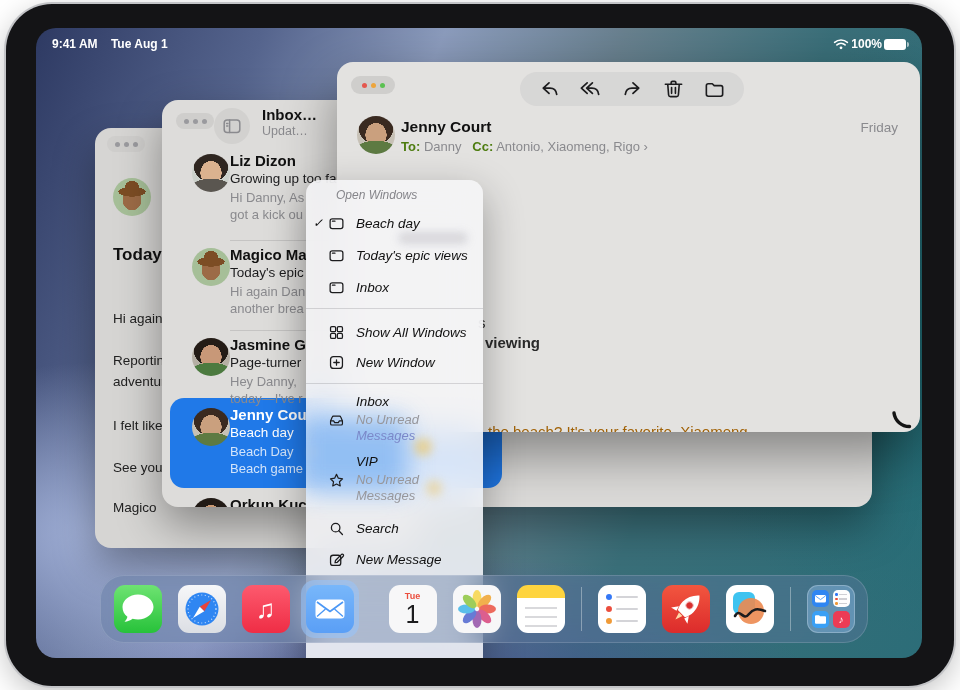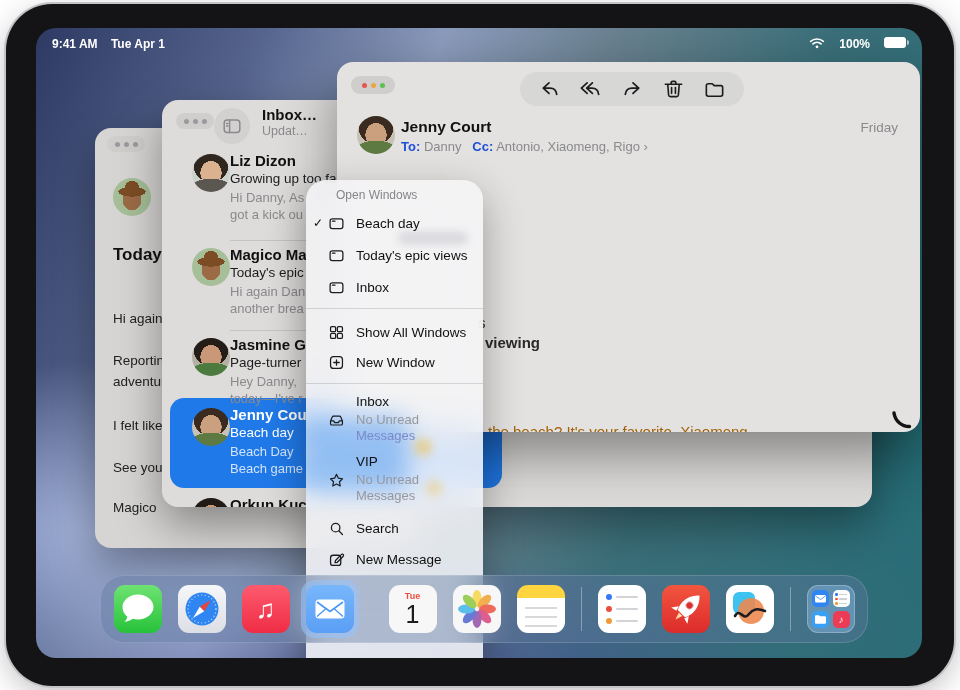--- a/index.html
+++ b/index.html
@@ -16,21 +16,21 @@
       radial-gradient(ellipse 75% 50% at 45% 114%, rgba(76,76,158,.9), rgba(76,76,158,0) 62%),
       radial-gradient(ellipse 55% 75% at 106% 48%, rgba(30,108,116,.97), rgba(30,108,116,0) 66%),
       linear-gradient(112deg,#2e3a63 0%,#55648d 20%,#8c9cbd 36%,#68808e 52%,#3a6f79 70%,#2c6d78 100%);
   }
 
   
   .statusbar { position:absolute; top:7px; left:0; right:0; height:18px; padding:0 16px;
     display:flex; justify-content:space-between; align-items:center; color:#fff;
     font-size:12px; font-weight:bold; z-index:40; }
   .sb-left span { margin-right:10px; }
-  .sb-right { display:flex; align-items:flex-start; gap:14px; }
+  .sb-right { display:flex; align-items:center; gap:2px; }
   .battery { width:22px; height:11px; background:#fff; border-radius:3px; position:relative; }
   .battery::after { content:""; position:absolute; right:-3px; top:3px; width:2px; height:5px;
     background:rgba(255,255,255,.6); border-radius:0 2px 2px 0; }
 
   
   .win { position:absolute; border-radius:16px; }
   .win-a { left:59px; top:100px; width:325px; height:420px; background:#d6d5d3;
     box-shadow:0 18px 40px rgba(0,0,0,.35); z-index:2; }
   .win-b { left:126px; top:72px; width:710px; height:407px; background:#dddcda;
     box-shadow:0 18px 45px rgba(0,0,0,.38); z-index:3; overflow:hidden; }
@@ -87,33 +87,33 @@
   .emoji-blur { position:absolute; left:148px; top:44px; width:12px; height:12px; border-radius:50%;
     background:#f0a64a; filter:blur(3px); opacity:.9; }
 
   
   .wc-toolbar { position:absolute; left:183px; top:10px; width:224px; height:34px; border-radius:17px;
     background:rgba(120,120,128,.10); display:flex; align-items:center; justify-content:space-between;
     padding:0 18px; color:#1c1c1e; }
   .wc-toolbar svg { width:23px; height:23px; cursor:pointer; }
   .wc-sender { position:absolute; left:64px; top:56px; font-size:15.5px; font-weight:bold; color:#111; }
   .wc-tocc { position:absolute; left:64px; top:77px; font-size:13px; color:#8a8a8e; }
-  .wc-tocc b { color:#1d4ed8; font-weight:bold; }
+  .wc-tocc b { color:#4d7c0f; font-weight:bold; }
   .wc-date { position:absolute; right:22px; top:58px; font-size:13.5px; color:#8a8a8e; }
   .wc-clip { position:absolute; inset:0; border-radius:16px; overflow:hidden; }
   .frag { position:absolute; font-size:15px; color:#2a2a2a; }
   .resize-arc { position:absolute; left:552px; top:340px; width:28px; height:28px; color:#141414; }
 
   
   .wd-line { position:absolute; left:30px; font-size:15.5px; color:#1c1c1e; white-space:nowrap; }
 
   
-  .menu { position:absolute; left:270px; top:152px; width:177px; height:507px; border-radius:20px;
+  .menu { position:absolute; left:270px; top:152px; width:177px; height:507px; border-radius:14px;
     background:rgba(245,245,247,.88); backdrop-filter:blur(18px) saturate(1.6);
-    box-shadow:0 14px 40px rgba(0,0,0,.32); z-index:8; overflow:hidden; font-size:13.5px; color:#111; }
+    box-shadow:0 14px 40px rgba(0,0,0,.32); z-index:8; overflow:hidden; font-size:13.5px; color:#111;font-style:italic; }
   .blob { position:absolute; border-radius:12px; pointer-events:none; }
   .menu-header { position:absolute; left:30px; top:8px; font-size:12px; color:#85858a; }
   .m-item { position:absolute; left:0; right:0; height:32px; display:flex; align-items:center; cursor:pointer; }
   .m-check { width:22px; padding-left:7px; font-size:12px; color:#111; }
   .m-icon { width:28px; color:#1c1c1e; display:flex; align-items:center; }
   .m-icon svg { width:17px; height:17px; }
   .m-sep { position:absolute; left:0; right:0; height:1px; background:rgba(60,60,67,.18); }
   .m-mail { position:absolute; left:0; right:0; height:56px; cursor:pointer; }
   .m-mail .m-icon { position:absolute; left:22px; top:18px; }
   .m-mail .mt { position:absolute; left:50px; top:0; font-size:13.5px; color:#111; }
@@ -164,21 +164,21 @@
 </head>
 <body>
 
 <div class="page">
 <div class="device">
 <div class="screen">
 
   <div class="statusbar">
     <div class="sb-left">
       <span>9:41 AM</span>
-      <span>Tue Apr 1</span>
+      <span>Tue Aug 1</span>
     </div>
     <div class="sb-right">
       <svg width="16" height="12" viewBox="0 0 16 12" fill="none" stroke="#fff" stroke-width="1.6" stroke-linecap="round">
         <path d="M1.6 4.3a10 10 0 0 1 12.8 0"></path>
               <path d="M3.9 6.9a6.3 6.3 0 0 1 8.2 0"></path>
               <circle cx="8" cy="9.8" r="1.4" fill="#fff" stroke="none"></circle>
       </svg>
       <span>100%</span>
       <span class="battery"></span>
     </div>

